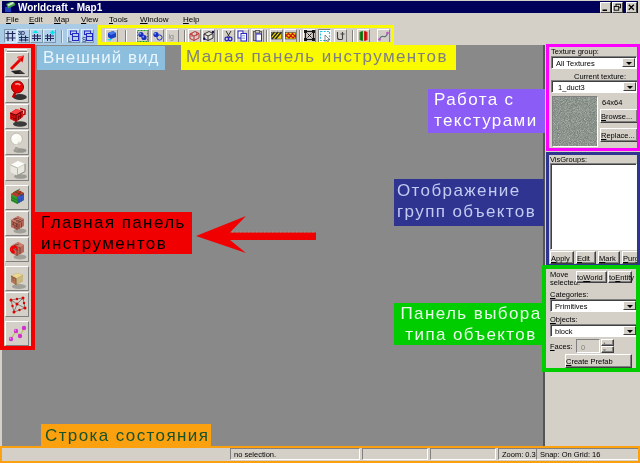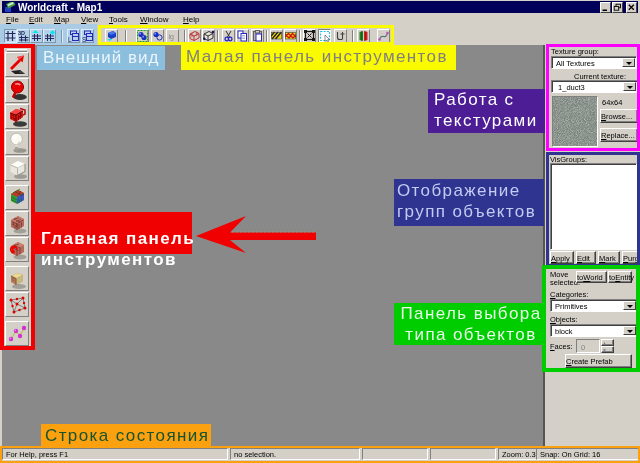--- a/index.html
+++ b/index.html
@@ -75,23 +75,23 @@
 #statusbar { position:absolute; left:0px; top:448px; width:640px; height:12px; background:#d4d0c8; font-size:7.5px; color:#000; }
 .spanel { position:absolute; top:0px; height:12px; background:#d4d0c8;
   border:1px solid #808080; border-right-color:#fff; border-bottom-color:#fff; }
 .spanel div { position:absolute; left:3px; top:1px; white-space:nowrap; }
 #orangebox { position:absolute; left:0px; top:446px; width:640px; height:17px; border:2px solid #fba00f; }
 
 
 .note { position:absolute; font-size:17px; white-space:pre; line-height:21px; letter-spacing:1.4px; }
 #noteview  { left:37px;  top:46px;  width:128px; height:24px; background:#8cbede; color:#eaf5fc; padding:1px 0 0 6px; letter-spacing:1.0px; }
 #notesmall { left:181px; top:45px;  width:275px; height:25px; background:#fbfb00; color:#808080; padding:1px 0 12px 5px; }
-#notetex   { left:428px; top:89px;  width:117px; height:44px; background:#4c1d95; color:#fff; padding:0 0 0 6px; }
+#notetex   { left:428px; top:89px;  width:117px; height:44px; background:#8b5cf6; color:#fff; padding:0 0 0 6px; }
 #notevis   { left:394px; top:179px; width:150px; height:47px; background:#2e3490; color:#c3cbf2; padding:1px 0 0 3px; }
-#notemain  { left:35px;  top:212px; width:157px; height:42px; background:#f00000; color:#ffffff; padding:16px 0 0 6px;font-weight:bold; }
+#notemain  { left:35px;  top:212px; width:157px; height:42px; background:#f00000; color:#000000; padding:0 0 0 6px; }
 #noteobj   { left:394px; top:303px; width:150px; height:42px; background:#00cd00; color:#e9fbe9; padding:0 0 0 4px;text-align:center; }
 #notestat  { left:41px;  top:424px; width:170px; height:24px; background:#fba00f; color:#14532d; padding:1px 0 0 4px; }
 </style>
 </head>
 <body>
 <div id="win">
 
 <div id="titlebar">
   <svg class="abs" style="left:3px;top:1px" width="11" height="11" viewBox="0 0 11 11">
     <rect x="0" y="5" width="6" height="5" fill="#2040c0"></rect>
@@ -464,23 +464,20 @@
 <div class="spinbox" style="left:576px; top:339px; width:24px; height:14px; padding:3px 0 0 4px">0</div>
 <div class="btn98" style="left:601px; top:339px; width:13px; height:7px; font-size:5px; color:#808080; line-height:6px">▲</div>
 <div class="btn98" style="left:601px; top:346px; width:13px; height:7px; font-size:5px; color:#808080; line-height:6px">▼</div>
 <div class="btn98" style="left:565px; top:354px; width:67px; height:14px; padding-top:2px"><u>C</u>reate Prefab</div>
 
 <div id="magentabox"></div>
 <div id="navybox"></div>
 <div id="greenbox"></div>
 
 <div id="statusbar">
-  <div class="spanel" style="left:2px; width:226px">
-        <div>For Help, press F1</div>
-      </div>
   <div class="spanel" style="left:230px; width:130px">
         <div>no selection.</div>
       </div>
   <div class="spanel" style="left:362px; width:66px"></div>
   <div class="spanel" style="left:430px; width:66px"></div>
   <div class="spanel" style="left:498px; width:54px">
         <div>Zoom: 0.32</div>
       </div>
   <div class="spanel" style="left:536px; width:108px">
         <div>Snap: On Grid: 16</div>

